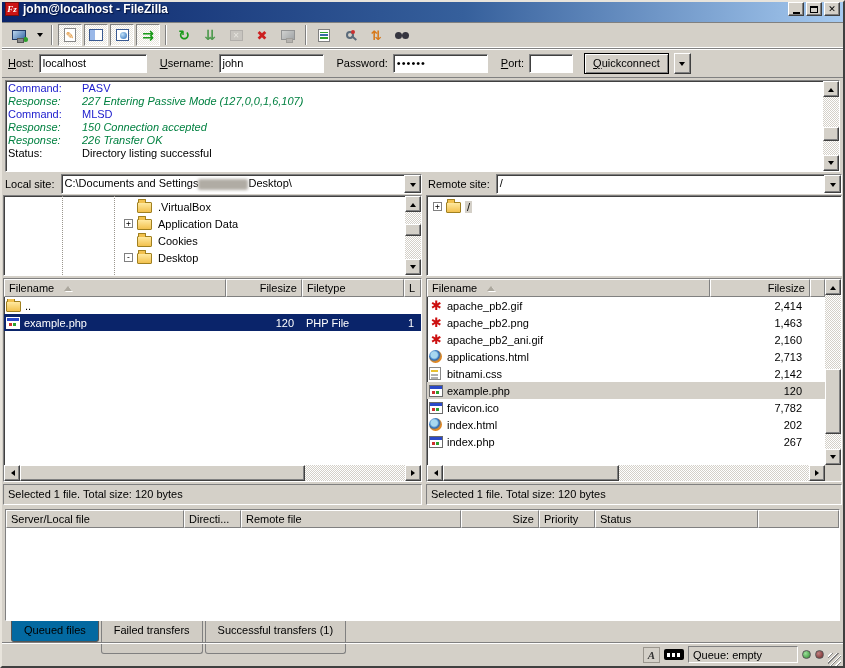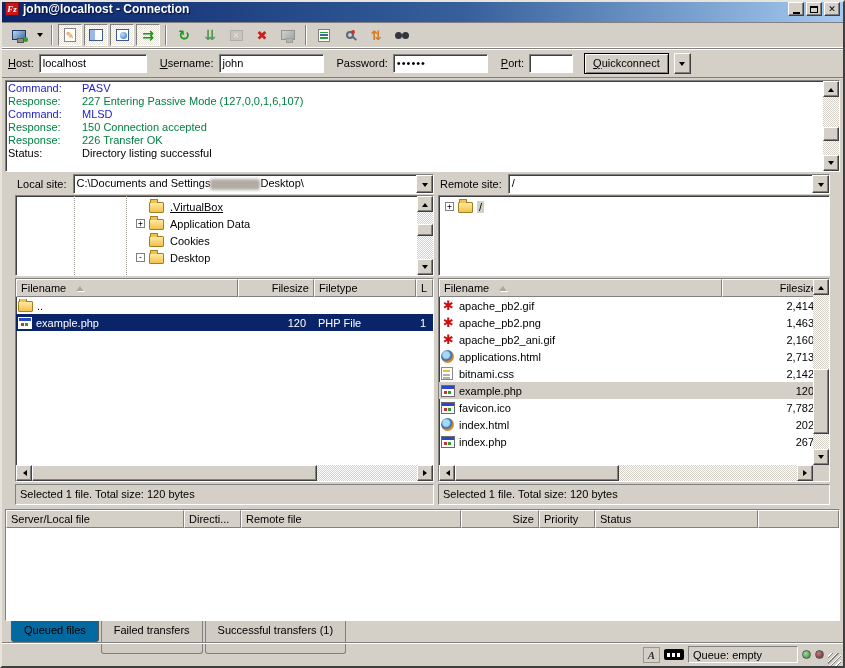--- a/index.html
+++ b/index.html
@@ -69,37 +69,37 @@
   .qc-btn { height:21px; padding:2px 8px; background:#d4d0c8; border:1px solid #000; box-shadow:inset 1px 1px 0 #fff, inset -1px -1px 0 #808080; font-size:11px; }
   .qc-drop { width:17px; height:21px; background:#d4d0c8; border:1px solid; border-color:#fff #404040 #404040 #fff;
     box-shadow:inset -1px -1px 0 #808080; display:flex; align-items:center; justify-content:center; }
 
   
   .log-wrap { height:92px; flex:0 0 92px; margin:2px 3px 1px 3px; display:flex;
     border:1px solid; border-color:#808080 #fff #fff #808080; box-shadow:inset 1px 1px 0 #404040; background:#fff; }
   .log-lines { flex:1; padding:1px 2px; overflow:hidden; }
   .log-line { display:flex; height:13px; line-height:13px; white-space:nowrap; }
   .log-label { width:74px; flex:0 0 74px; }
-  .lt-command { color:#1b1bcd; } .lt-response { color:#008040; } .lt-status { color:#000;align-items:flex-end; }
+  .lt-command { color:#1b1bcd; } .lt-response { color:#008040;font-style:italic; } .lt-status { color:#000;align-items:flex-end; }
 
   
   .sb-v { width:16px; flex:0 0 16px; display:flex; flex-direction:column;
     background:repeating-conic-gradient(#fff 0% 25%, #d4d0c8 0% 50%) 0 0/2px 2px; }
   .sb-h { height:16px; flex:0 0 16px; display:flex;
     background:repeating-conic-gradient(#fff 0% 25%, #d4d0c8 0% 50%) 0 0/2px 2px; }
   .sb-btn { width:16px; height:16px; flex:0 0 16px; background:#d4d0c8; border:1px solid; border-color:#fff #404040 #404040 #fff;
     box-shadow:inset -1px -1px 0 #808080; display:flex; align-items:center; justify-content:center; }
   .sb-thumb { background:#d4d0c8; border:1px solid; border-color:#fff #404040 #404040 #fff; box-shadow:inset -1px -1px 0 #808080; }
   .arr-u { width:0; height:0; border:3px solid transparent; border-bottom:4px solid #000; margin-top:-2px; }
   .arr-d { width:0; height:0; border:3px solid transparent; border-top:4px solid #000; margin-bottom:-2px; }
   .arr-l { width:0; height:0; border:3px solid transparent; border-right:4px solid #000; margin-left:-2px; }
   .arr-r { width:0; height:0; border:3px solid transparent; border-left:4px solid #000; margin-right:-2px; }
 
   
-  .panes { flex:0 0 332px; display:flex; padding:0 13px; gap:4px; }
+  .panes { flex:0 0 332px; display:flex; padding:0 1px; gap:4px; }
   .pane { display:flex; flex-direction:column; min-width:0; }
   .pane.local { width:419px; flex:0 0 419px; }
   .pane.remote { flex:1; }
   .site-bar { height:22px; flex:0 0 22px; display:flex; align-items:center; gap:4px; }
   .site-label { padding:0 2px; white-space:nowrap; }
   .combo { flex:1; height:20px; display:flex; background:#fff; border:1px solid; border-color:#808080 #fff #fff #808080; box-shadow:inset 1px 1px 0 #404040; }
   .combo-text { flex:1; padding:2px 3px; white-space:nowrap; overflow:hidden; }
   .combo-btn { width:17px; flex:0 0 17px; background:#d4d0c8; border:1px solid; border-color:#fff #404040 #404040 #fff;
     box-shadow:inset -1px -1px 0 #808080; display:flex; align-items:center; justify-content:center; }
   .redact { display:inline-block; width:50px; height:11px; background:#b0aca4; filter:blur(1.5px); vertical-align:middle; border-radius:2px; }
@@ -182,21 +182,21 @@
   .grip { width:13px; height:13px; align-self:flex-end;
     background:repeating-linear-gradient(135deg, transparent 0 2px, #fff 2px 3px, #808080 3px 4px); }
 </style>
 </head>
 <body>
 
 <div class="window">
 
   <div class="titlebar">
     <div class="app-icon">Fz</div>
-    <div class="title-text">john@localhost - Connection</div>
+    <div class="title-text">john@localhost - FileZilla</div>
     <div class="winbtn">
         <span class="min-glyph"></span>
       </div>
     <div class="winbtn">
         <span class="max-glyph"></span>
       </div>
     <div class="winbtn">
         <span class="close-glyph">✕</span>
       </div>
   </div>
@@ -327,21 +327,21 @@
           <div class="combo-text"><span>C:\Documents and Settings</span><span class="redact"></span><span>Desktop\</span></div>
           <div class="combo-btn">
               <span class="drop-arrow" style="margin-top:4px;"></span>
             </div>
         </div>
       </div>
       <div class="tree-box">
         <div class="tree-body">
           <div class="guide" style="left:58px;"></div>
           <div class="guide" style="left:110px;"></div>
-          <div class="tree-row" style="padding-left:120px;text-decoration:underline;">
+          <div class="tree-row" style="padding-left:120px;">
             <span class="exp-space"></span>
               <span class="icon-folder"></span>
               <span class="tree-label">.VirtualBox</span>
           </div>
           <div class="tree-row" style="padding-left:120px;">
             <span class="expander">+</span>
               <span class="icon-folder"></span>
               <span class="tree-label">Application Data</span>
           </div>
           <div class="tree-row" style="padding-left:120px;">

